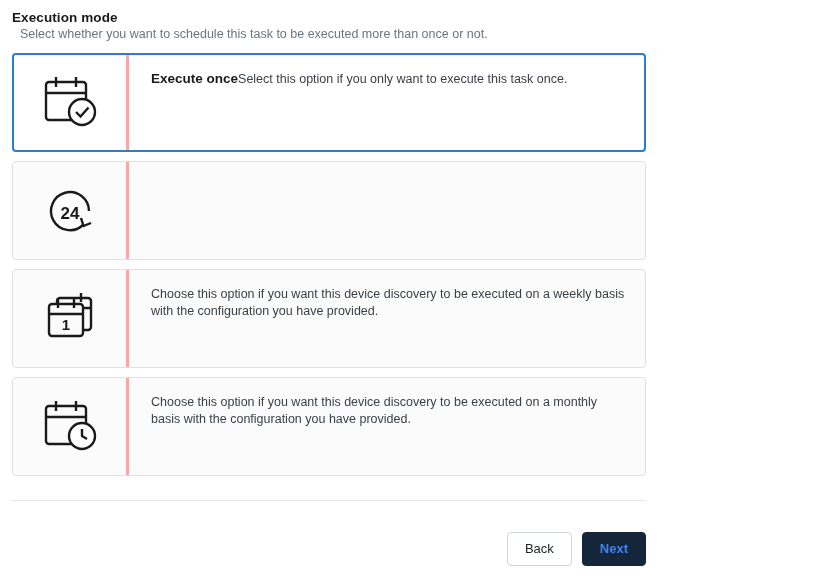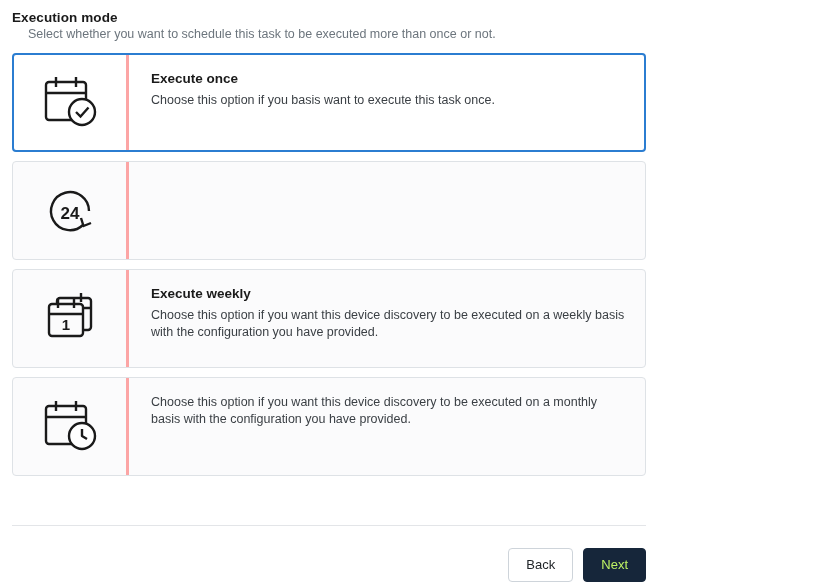--- a/index.html
+++ b/index.html
@@ -21,21 +21,21 @@
   .section-title {
     font-size: 13.5px;
     font-weight: bold;
     color: #1a1a1a;
     margin: 0 0 2px 0;
     letter-spacing: 0.1px;
   }
   .section-sub {
     font-size: 12.5px;
     color: #6c757d;
-    margin: 0 0 12px 16px;
+    margin: 0 0 12px 8px;
   }
   .options {
     display: flex;
     flex-direction: column;
     gap: 9px;
   }
   .option {
     display: flex;
     align-items: stretch;
     border: 1px solid #dee2e6;
@@ -57,63 +57,63 @@
     border-right: 3px solid #fca5a5;
     background: transparent;
   }
   .option.selected .icon-cell {
     width: 115px;
     min-width: 115px;
   }
   .text-cell {
     padding: 16px 16px 16px 22px;
     display: flex;
-    flex-direction: column;
     justify-content: flex-start;
   }
   .opt-title {
     font-size: 13.5px;
     font-weight: bold;
     color: #1a1a1a;
     margin-bottom: 6px;
   }
   .opt-desc {
     font-size: 12.5px;
     color: #3a3f44;
     line-height: 1.32;
     max-width: 650px;
   }
   .footer {
     position: absolute;
     left: 12px;
     right: 12px;
-    bottom: 4px;
+    bottom: 20px;
     border-top: 1px solid #e3e5e8;
-    padding-top: 22px;
+    padding-top: 31px;
     display: flex;
     justify-content: flex-end;
     gap: 10px;
   }
   .btn {
     font-family: "Liberation Sans", sans-serif;
     font-size: 13px;
     padding: 8px 17px;
     border-radius: 4px;
     cursor: pointer;
     line-height: 1.2;
   }
   .btn-back {
     background: #ffffff;
     border: 1px solid #ced4da;
     color: #212529;
   }
   .btn-next {
     background: #16263a;
     border: 1px solid #16263a;
-    color: #bef264;
+    color: #3b82f6;
+    font-weight: bold;
   }
   svg { display: block; }
 </style>
 </head>
 <body>
 
 <div class="page">
 
   <div class="section-title">Execution mode</div>
   <div class="section-sub">Select whether you want to schedule this task to be executed more than once or not.</div>
@@ -128,21 +128,21 @@
             <line x1="9" y1="23" x2="49" y2="23"></line>
             <line x1="19" y1="7" x2="19" y2="17"></line>
             <line x1="39" y1="7" x2="39" y2="17"></line>
             <circle cx="45" cy="42" r="13" fill="#ffffff"></circle>
             <polyline points="39,42 43.5,46.5 51.5,37.5"></polyline>
           </svg>
         </span>
       </div>
       <div class="text-cell">
         <div class="opt-title">Execute once</div>
-        <div class="opt-desc">Choose this option if you basis want to execute this task once.</div>
+        <div class="opt-desc">Select this option if you only want to execute this task once.</div>
       </div>
     </div>
 
     <div class="option">
       <div class="icon-cell">
         <span>
           <svg width="66" height="66" viewBox="0 0 66 66" fill="none" stroke="#1a1a1a" stroke-width="2.4">
             <path d="M52 33 A19 19 0 1 0 46 47"></path>
             <polyline points="44,40 46.5,48 54,45" stroke-linejoin="round"></polyline>
             <text x="33" y="41" font-family="Liberation Sans, sans-serif" font-size="17" font-weight="bold" fill="#1a1a1a" stroke="none" text-anchor="middle">24</text>
@@ -160,21 +160,20 @@
             <rect x="12" y="18" width="34" height="32" rx="3" fill="#fbfbfc"></rect>
             <line x1="12" y1="28" x2="46" y2="28"></line>
             <line x1="21" y1="12" x2="21" y2="22"></line>
             <line x1="37" y1="12" x2="37" y2="22"></line>
             <line x1="44" y1="7" x2="44" y2="16"></line>
             <text x="29" y="44" font-family="Liberation Sans, sans-serif" font-size="15" font-weight="bold" fill="#1a1a1a" stroke="none" text-anchor="middle">1</text>
           </svg>
         </span>
       </div>
       <div class="text-cell">
-        <div class="opt-title">Execute weekly</div>
         <div class="opt-desc">Choose this option if you want this device discovery to be executed on a weekly basis with the configuration you have provided.</div>
       </div>
     </div>
 
     <div class="option">
       <div class="icon-cell">
         <span>
           <svg width="66" height="66" viewBox="0 0 66 66" fill="none" stroke="#1a1a1a" stroke-width="2.4">
             <rect x="9" y="12" width="40" height="38" rx="3"></rect>
             <line x1="9" y1="23" x2="49" y2="23"></line>

